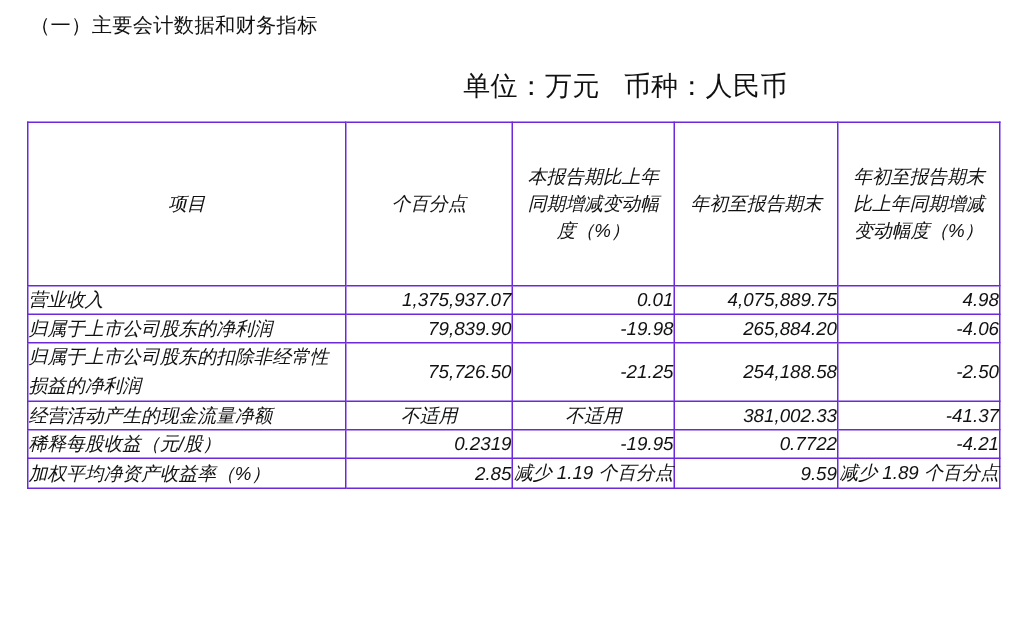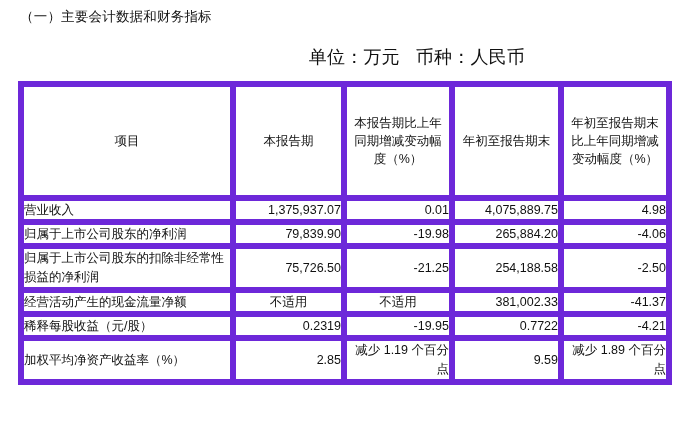--- a/index.html
+++ b/index.html
@@ -41,23 +41,24 @@
     width: 16px;
   }
   table.fin {
     margin-top: 12px;
     width: 648px;
     border-collapse: collapse;
     table-layout: fixed;
     font-size: 12.5px;
   }
   table.fin th, table.fin td {
-    border: 6px solid #6d28d9;
+    border: 1px solid #6d28d9;
     padding: 0;
     vertical-align: middle;
+    font-style: italic;
   }
   table.fin thead th {
     height: 100px;
     font-weight: normal;
     text-align: center;
     padding: 4px 6px;
     line-height: 18px;
   }
   col.c0 { width: 212px; }
   col.c1 { width: 111px; }
@@ -103,21 +104,21 @@
         <col class="c2">
         <col class="c3">
         <col class="c4">
     </colgroup>
     <thead>
       <tr>
         <th>
             <span class="hdr-inner">项目</span>
           </th>
         <th>
-            <span class="hdr-inner">本报告期</span>
+            <span class="hdr-inner">个百分点</span>
           </th>
         <th>
             <span class="hdr-inner">本报告期比上年同期增减变动幅度（%）</span>
           </th>
         <th>
             <span class="hdr-inner">年初至报告期末</span>
           </th>
         <th>
             <span class="hdr-inner">年初至报告期末比上年同期增减变动幅度（%）</span>
           </th>

